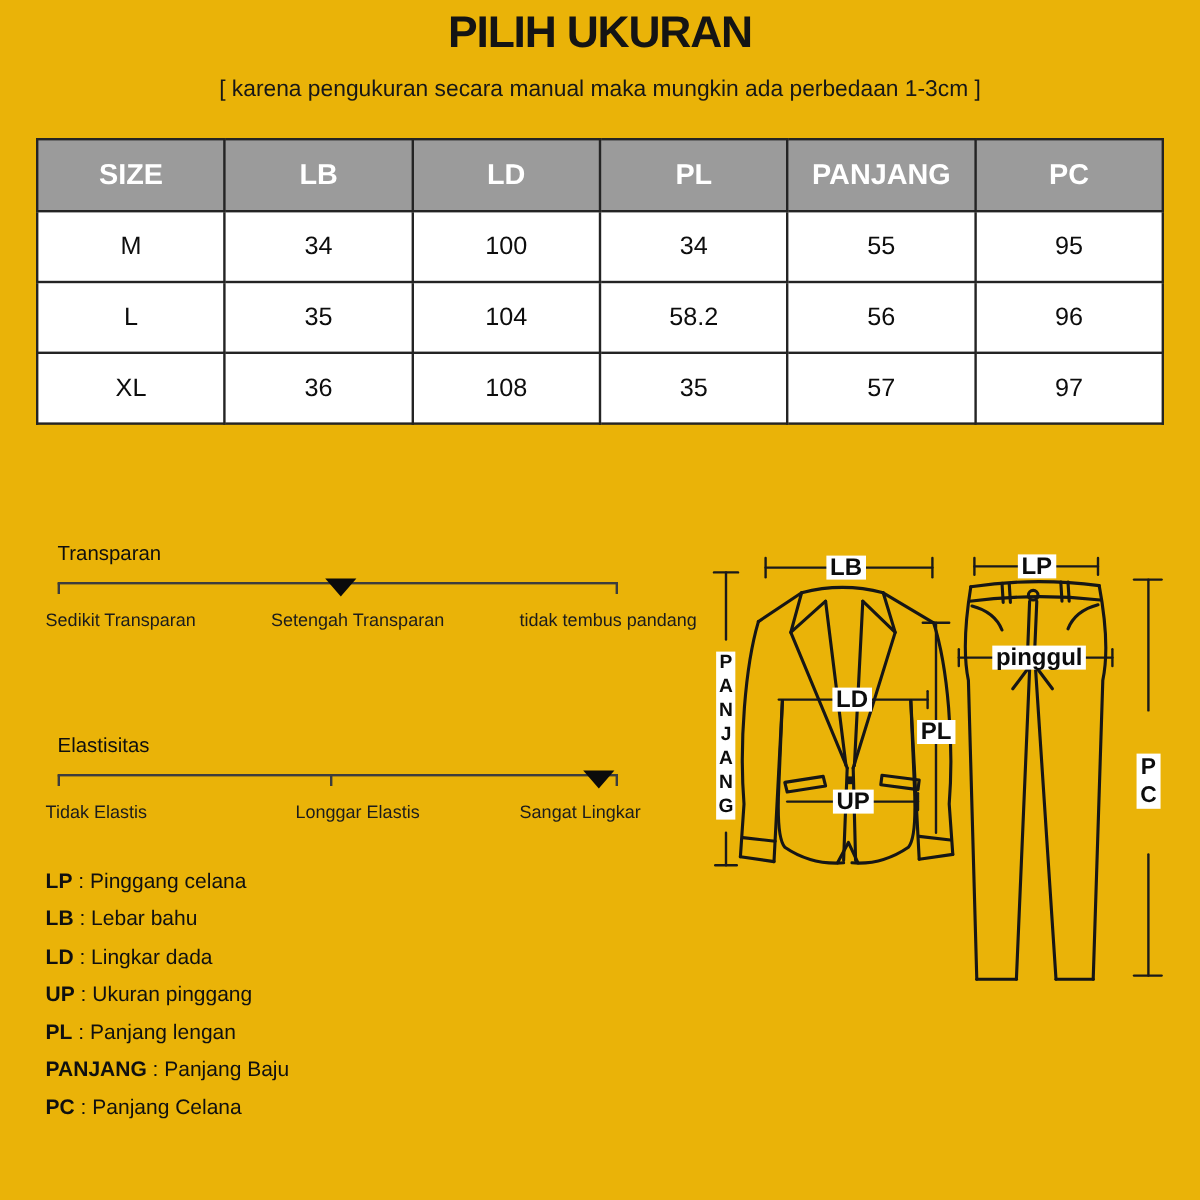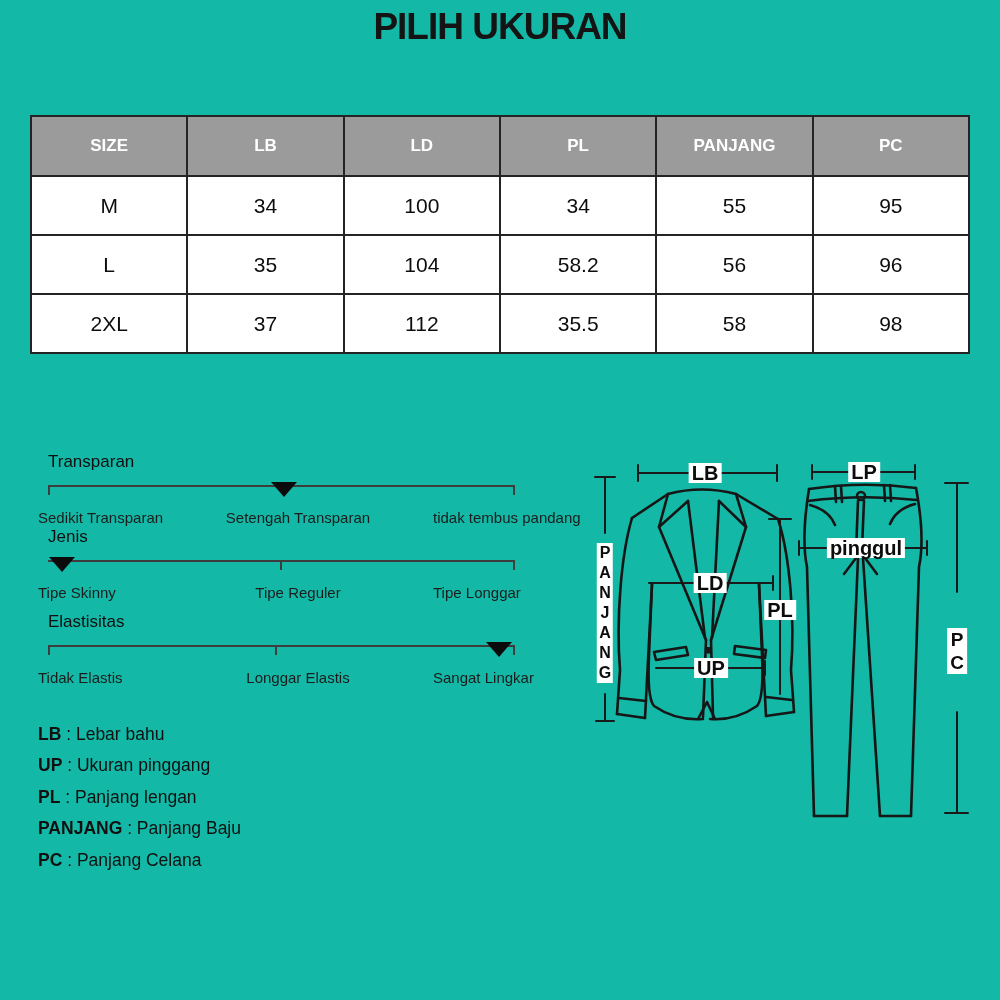--- a/index.html
+++ b/index.html
@@ -1,37 +1,37 @@
 <!DOCTYPE html>
 <html><head>
 <meta charset="utf-8">
 <style>
   html,body{margin:0;padding:0;}
   body{
     width:1000px;height:1000px;background:#ffffff;
     font-family:"Liberation Sans","DejaVu Sans",sans-serif;color:#111;
     position:relative;overflow:hidden;
   }
-  .page{position:absolute;left:0;top:0;width:1000px;height:1000px;background:#14b8a6;}
+  .page{position:absolute;left:0;top:0;width:1000px;height:1000px;background:#eab308;}
 
   .title{
     position:absolute;top:6px;left:0;width:100%;text-align:center;
     font-size:37px;font-weight:700;letter-spacing:-1px;color:#141414;
   }
   .subtitle{
     position:absolute;top:64px;left:0;width:100%;text-align:center;
     font-size:19px;color:#171717;
   }
 
   table.size{
     position:absolute;left:30px;top:115px;width:940px;
     border-collapse:collapse;table-layout:fixed;
   }
   table.size th{
-    background:#9b9b9b;color:#fff;font-size:17px;font-weight:700;
+    background:#9b9b9b;color:#fff;font-size:24px;font-weight:700;
     height:56px;border:2px solid #242424;text-align:center;
   }
   table.size td{
     font-size:21px;text-align:center;height:55px;
     border:2px solid #242424;color:#0d0d0d;background:#fff;
   }
 
   .scale{position:absolute;left:38px;width:575px;height:70px;}
   #scale-0{top:452px;} #scale-1{top:527px;} #scale-2{top:612px;}
   .scale-name{position:absolute;left:10px;top:0;font-size:17px;font-weight:400;color:#0f0f0f;white-space:nowrap;}
@@ -60,20 +60,21 @@
   }
   #lbl-panjang{font-size:16px;line-height:20px;padding:0 2px;letter-spacing:0;}
   #lbl-pc{font-size:19px;line-height:23px;}
 </style>
 </head>
 <body>
 
 <div class="page">
 
   <div class="title">PILIH UKURAN</div>
+  <div class="subtitle">[ karena pengukuran secara manual maka mungkin ada perbedaan 1-3cm ]</div>
 
   <table class="size">
     <thead>
       <tr>
           <th>SIZE</th>
           <th>LB</th>
           <th>LD</th>
           <th>PL</th>
           <th>PANJANG</th>
           <th>PC</th>
@@ -90,75 +91,64 @@
         </tr>
         <tr>
           <td>L</td>
           <td>35</td>
           <td>104</td>
           <td>58.2</td>
           <td>56</td>
           <td>96</td>
         </tr>
         <tr>
-          <td>2XL</td>
-          <td>37</td>
-          <td>112</td>
-          <td>35.5</td>
-          <td>58</td>
-          <td>98</td>
+          <td>XL</td>
+          <td>36</td>
+          <td>108</td>
+          <td>35</td>
+          <td>57</td>
+          <td>97</td>
         </tr>
       </tbody>
   </table>
 
   <div class="scale" id="scale-0">
     <div class="scale-name">Transparan</div>
     <div class="scale-line">
       <span class="tick" style="left:0"></span>
       <span class="tick" style="left:465px"></span>
       <span class="tri" style="left: calc(50.5% - 13px);"></span>
     </div>
     <div class="scale-labels">
       <span class="sl-1">Sedikit Transparan</span>
       <span class="sl-2">Setengah Transparan</span>
       <span class="sl-3">tidak tembus pandang</span>
     </div>
   </div>
 
-  <div class="scale" id="scale-1">
-    <div class="scale-name">Jenis</div>
-    <div class="scale-line">
-      <span class="tick" style="left:232px"></span>
-      <span class="tick" style="left:465px"></span>
-      <span class="tri" style="left: calc(3% - 13px);"></span>
-    </div>
-    <div class="scale-labels">
-      <span class="sl-1">Tipe Skinny</span>
-      <span class="sl-2">Tipe Reguler</span>
-      <span class="sl-3">Tipe Longgar</span>
-    </div>
-  </div>
 
   <div class="scale" id="scale-2">
     <div class="scale-name">Elastisitas</div>
     <div class="scale-line">
       <span class="tick" style="left:0"></span>
       <span class="tick" style="left:227px"></span>
       <span class="tick" style="left:465px"></span>
       <span class="tri" style="left: calc(96.5% - 13px);"></span>
     </div>
     <div class="scale-labels">
       <span class="sl-1">Tidak Elastis</span>
       <span class="sl-2">Longgar Elastis</span>
       <span class="sl-3">Sangat Lingkar</span>
     </div>
   </div>
 
   <div class="legend">
+      <div class="legend-row"><span class="abbr">LP</span><span> : Pinggang celana</span></div>
       <div class="legend-row"><span class="abbr">LB</span><span> : Lebar bahu</span></div>
+      <div class="legend-row"><span class="abbr">LD</span><span> : Lingkar dada</span></div>
       <div class="legend-row"><span class="abbr">UP</span><span> : Ukuran pinggang</span></div>
       <div class="legend-row"><span class="abbr">PL</span><span> : Panjang lengan</span></div>
       <div class="legend-row"><span class="abbr">PANJANG</span><span> : Panjang Baju</span></div>
       <div class="legend-row"><span class="abbr">PC</span><span> : Panjang Celana</span></div>
     </div>
 
   <div class="diagram">
     <svg width="410" height="400" viewBox="580 440 410 400">
 
       <g stroke="#1a1a1a" stroke-width="2" fill="none" stroke-linecap="round">

